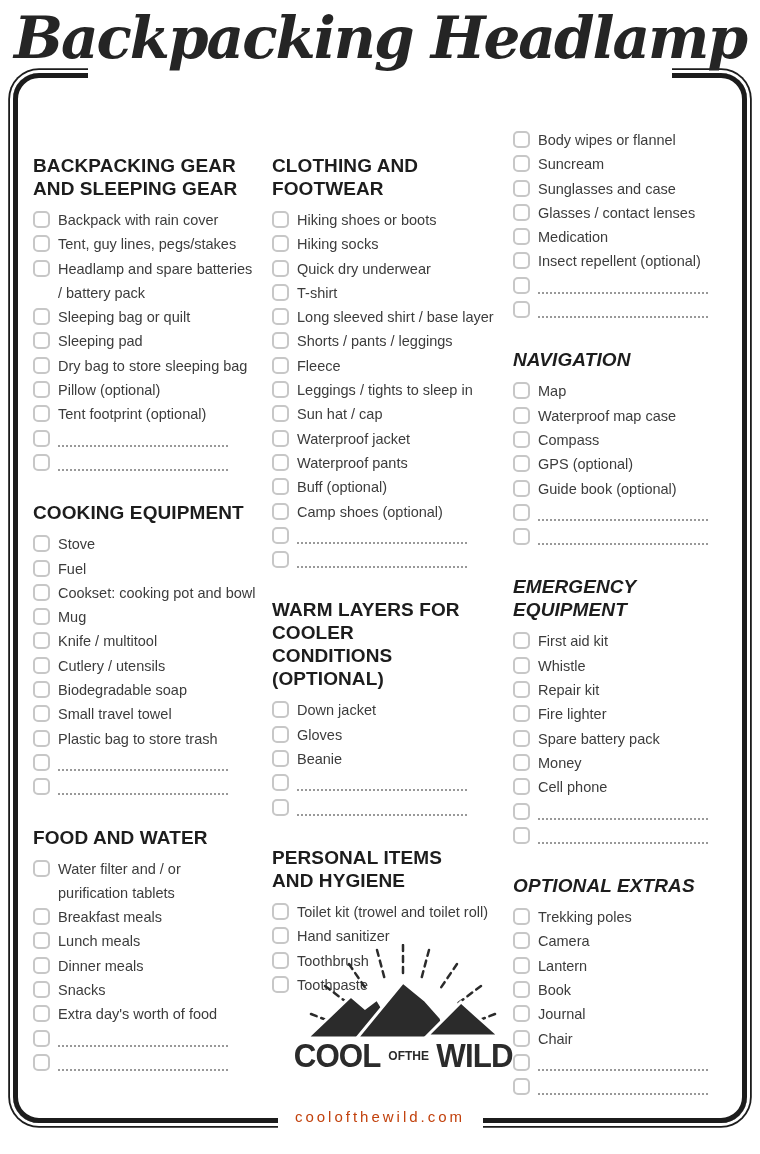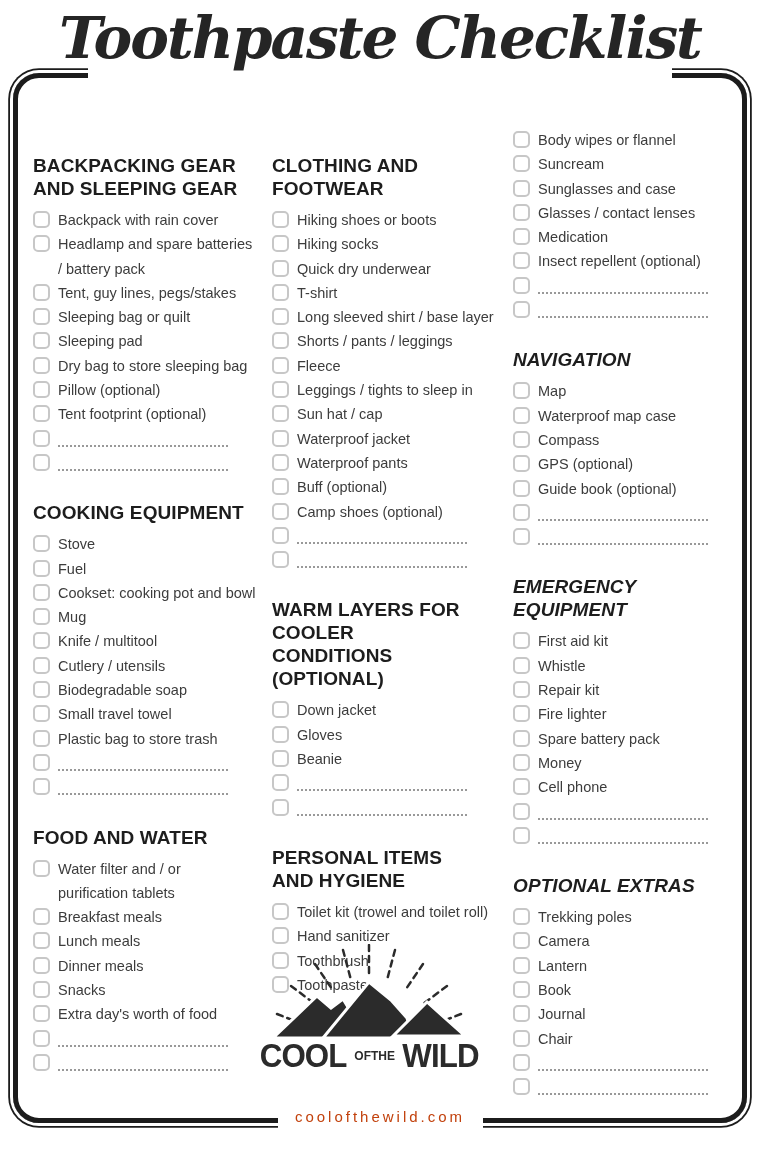--- a/index.html
+++ b/index.html
@@ -58,21 +58,21 @@
   .item-label {
     font-size:14.5px; line-height:24.3px; color:#3c3c3c;
     white-space:pre-line;
   }
   .dotline {
     flex:1; max-width:170px; height:20px;
     border-bottom:2px dotted #999999;
   }
   
   .logo {
-    position:absolute; left:248px; top:944px; width:242px; z-index:3;
+    position:absolute; left:282px; top:944px; width:242px; z-index:3;
     text-align:center; color:#2b2b2b;
   }
   .logo svg { display:block; margin:0 auto; }
   .logo-text {
     display:flex; justify-content:center; align-items:center;
     font-weight:700; color:#2b2b2b; margin-top:-4px;
   }
   .logo-word { font-size:34px; letter-spacing:-1px; transform:scaleX(0.92); }
   .logo-ofthe {
     display:flex; flex-direction:row; align-items:center;
@@ -86,38 +86,38 @@
 </style>
 </head>
 <body>
 
 <div class="page">
 
   <div class="frame"></div>
   <div class="title-gap"></div>
   <div class="domain-gap"></div>
 
-  <h1 class="title">Toothpaste Checklist</h1>
+  <h1 class="title">Backpacking Headlamp</h1>
 
   <div class="columns" id="columns">
       <div class="col col1">
         <section class="section">
           <h2>BACKPACKING GEAR AND SLEEPING GEAR</h2>
           <div class="item">
             <span class="checkbox"></span>
             <span class="item-label">Backpack with rain cover</span>
           </div>
           <div class="item">
             <span class="checkbox"></span>
+            <span class="item-label">Tent, guy lines, pegs/stakes</span>
+          </div>
+          <div class="item">
+            <span class="checkbox"></span>
             <span class="item-label">Headlamp and spare batteries
 / battery pack</span>
-          </div>
-          <div class="item">
-            <span class="checkbox"></span>
-            <span class="item-label">Tent, guy lines, pegs/stakes</span>
           </div>
           <div class="item">
             <span class="checkbox"></span>
             <span class="item-label">Sleeping bag or quilt</span>
           </div>
           <div class="item">
             <span class="checkbox"></span>
             <span class="item-label">Sleeping pad</span>
           </div>
           <div class="item">

